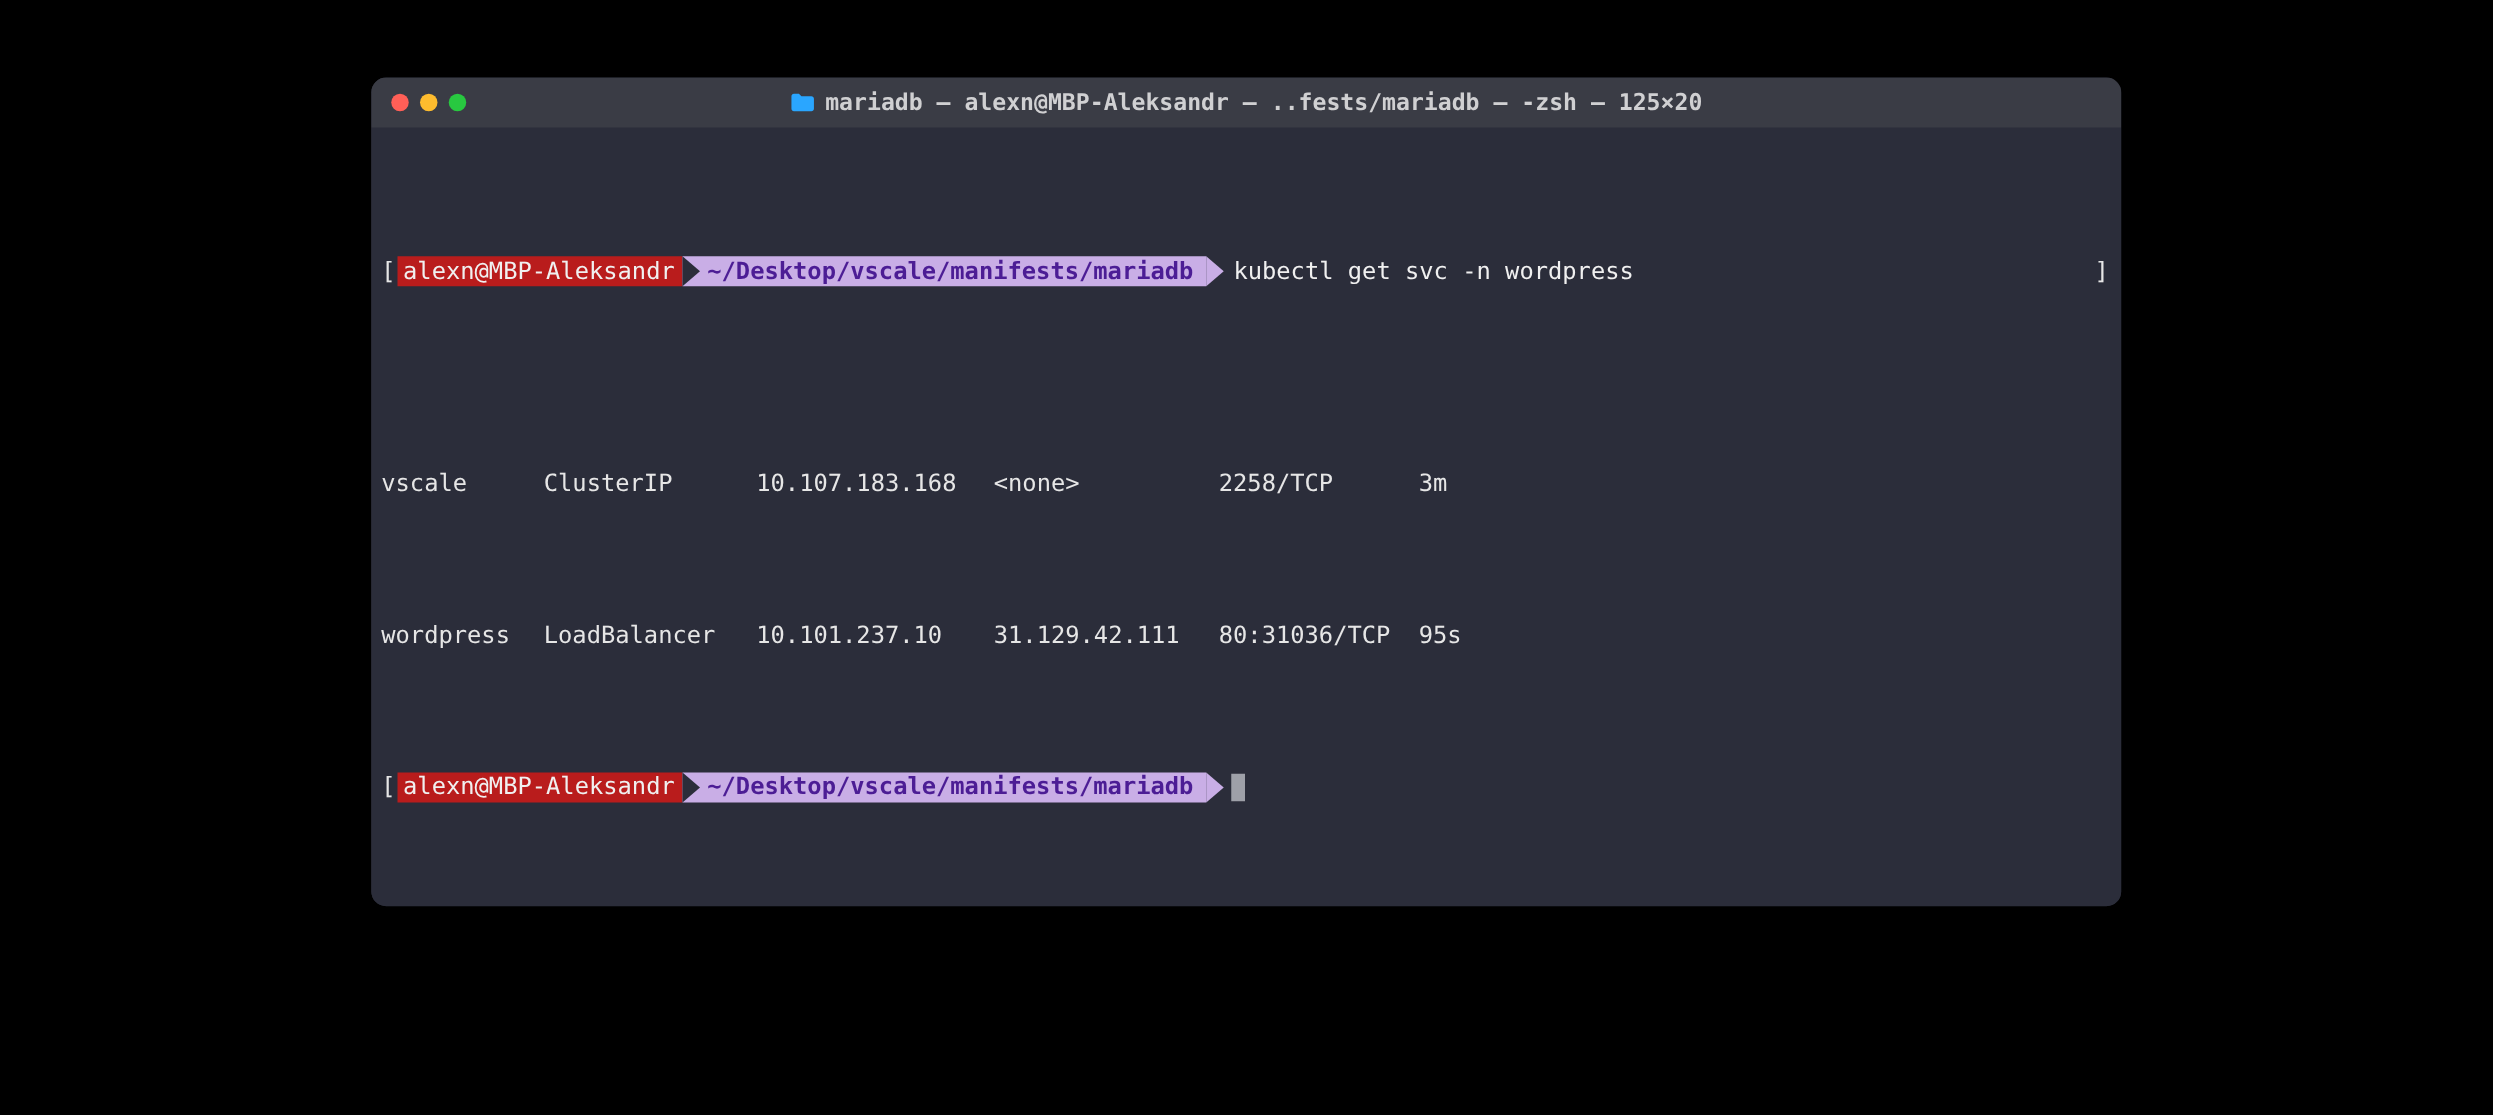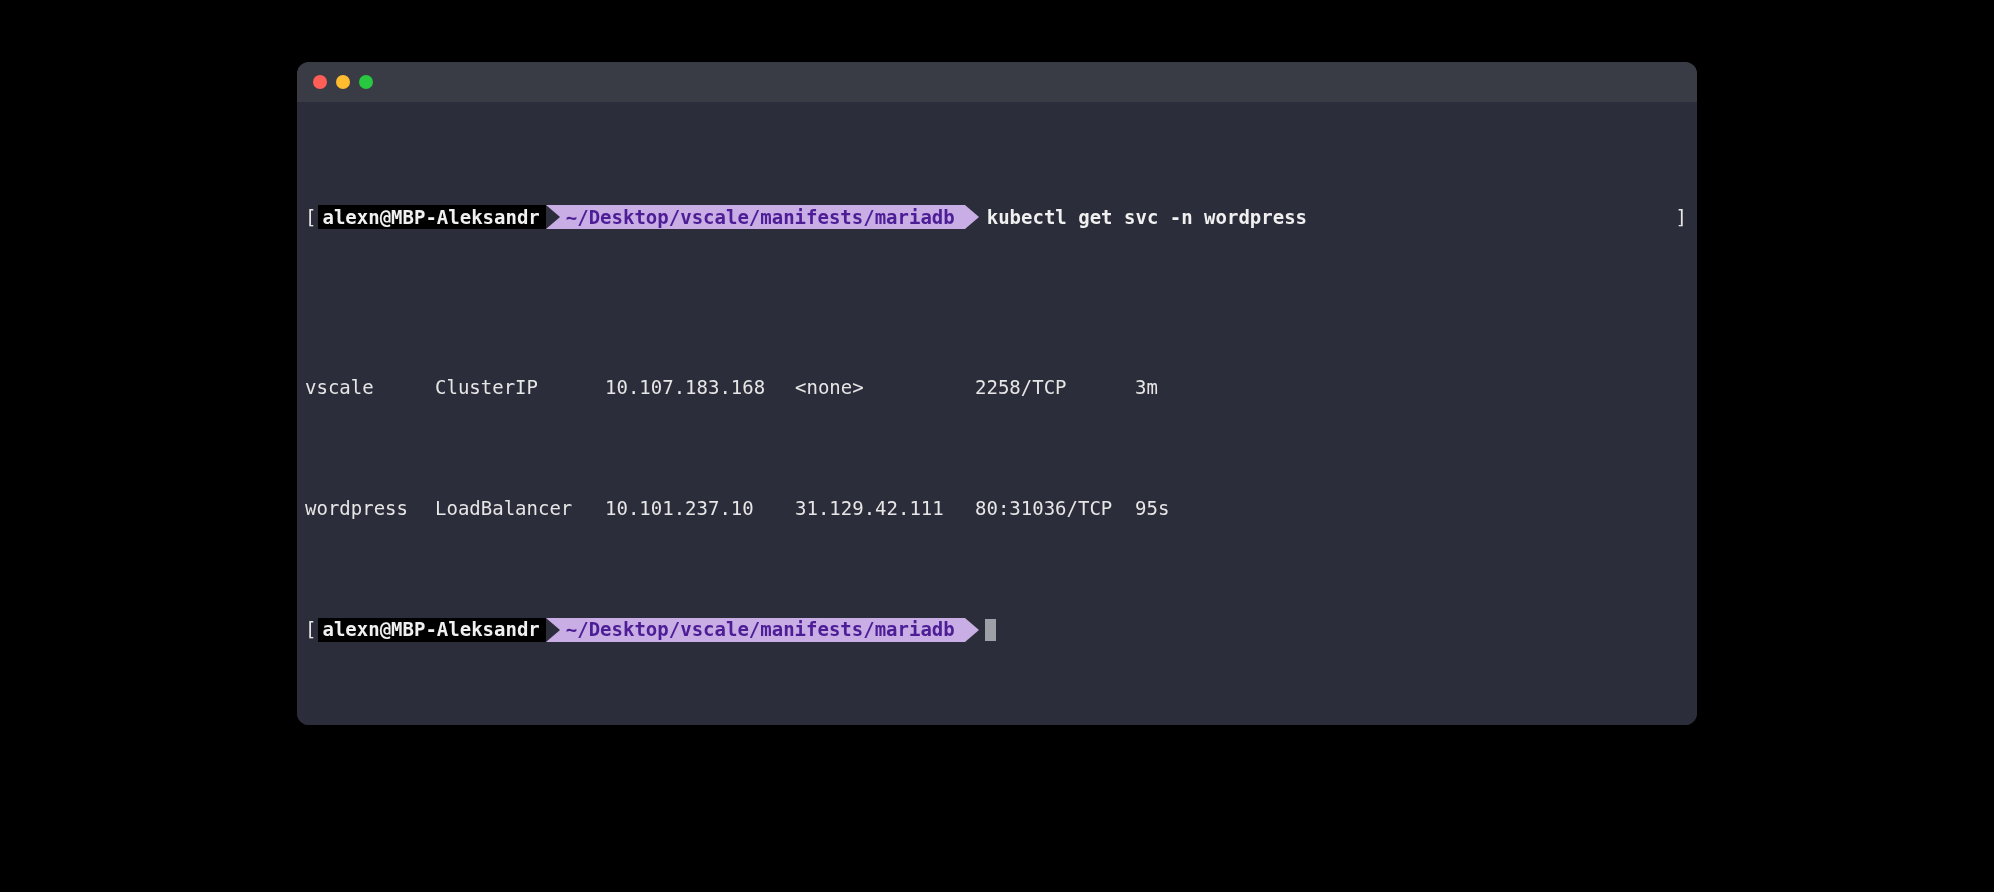--- a/index.html
+++ b/index.html
@@ -73,24 +73,24 @@
       display: inline-flex;
       align-items: center;
       height: 24px;
       position: relative;
     }
     .seg-bracket {
       color: #e6e6e6;
       padding: 0 2px 0 4px;
     }
     .seg-userhost {
-      background: #000000;
+      background: #b91c1c;
       color: #f0f0f0;
       padding: 0 6px 0 4px;
-      font-weight: 700;
+      font-weight: 400;
     }
     .seg-arrow-dark-to-purple {
       width: 0; height: 0;
       border-top: 12px solid transparent;
       border-bottom: 12px solid transparent;
       border-left: 14px solid #2b2d3a;
       position: relative;
       z-index: 2;
       margin-right: -14px;
     }
@@ -102,21 +102,20 @@
     }
     .seg-arrow-purple-to-dark {
       width: 0; height: 0;
       border-top: 12px solid transparent;
       border-bottom: 12px solid transparent;
       border-left: 14px solid #c9aee6;
     }
     .seg-command {
       padding-left: 8px;
       color: #f0f0f0;
-      font-weight: bold;
     }
     .seg-rbracket {
       margin-left: auto;
       padding-right: 6px;
       color: #e6e6e6;
     }
     .output-row {
       color: #e6e6e6;
       padding-left: 4px;
       height: 24px;
@@ -141,20 +140,28 @@
 </head>
 <body>
 
 <div class="window">
   <div class="titlebar">
     <div class="traffic-lights">
       <div class="light red"></div>
       <div class="light yellow"></div>
       <div class="light green"></div>
     </div>
+    <div class="title-center">
+      <span class="folder-icon">
+        <svg width="20" height="16" viewBox="0 0 20 16">
+          <path d="M1 3 C1 1.9 1.9 1 3 1 L7 1 L9 3 L17 3 C18.1 3 19 3.9 19 5 L19 13 C19 14.1 18.1 15 17 15 L3 15 C1.9 15 1 14.1 1 13 Z" fill="#2aa6ff"></path>
+        </svg>
+      </span>
+      <span>mariadb — alexn@MBP-Aleksandr — ..fests/mariadb — -zsh — 125×20</span>
+    </div>
   </div>
 
   <div class="terminal-body">
 
     
     <div class="line">
       <span class="prompt-seg seg-bracket">[</span>
       <span class="prompt-seg seg-userhost">alexn@MBP-Aleksandr</span>
       <span class="seg-arrow-dark-to-purple"></span>
       <span class="prompt-seg seg-path">~/Desktop/vscale/manifests/mariadb</span>

